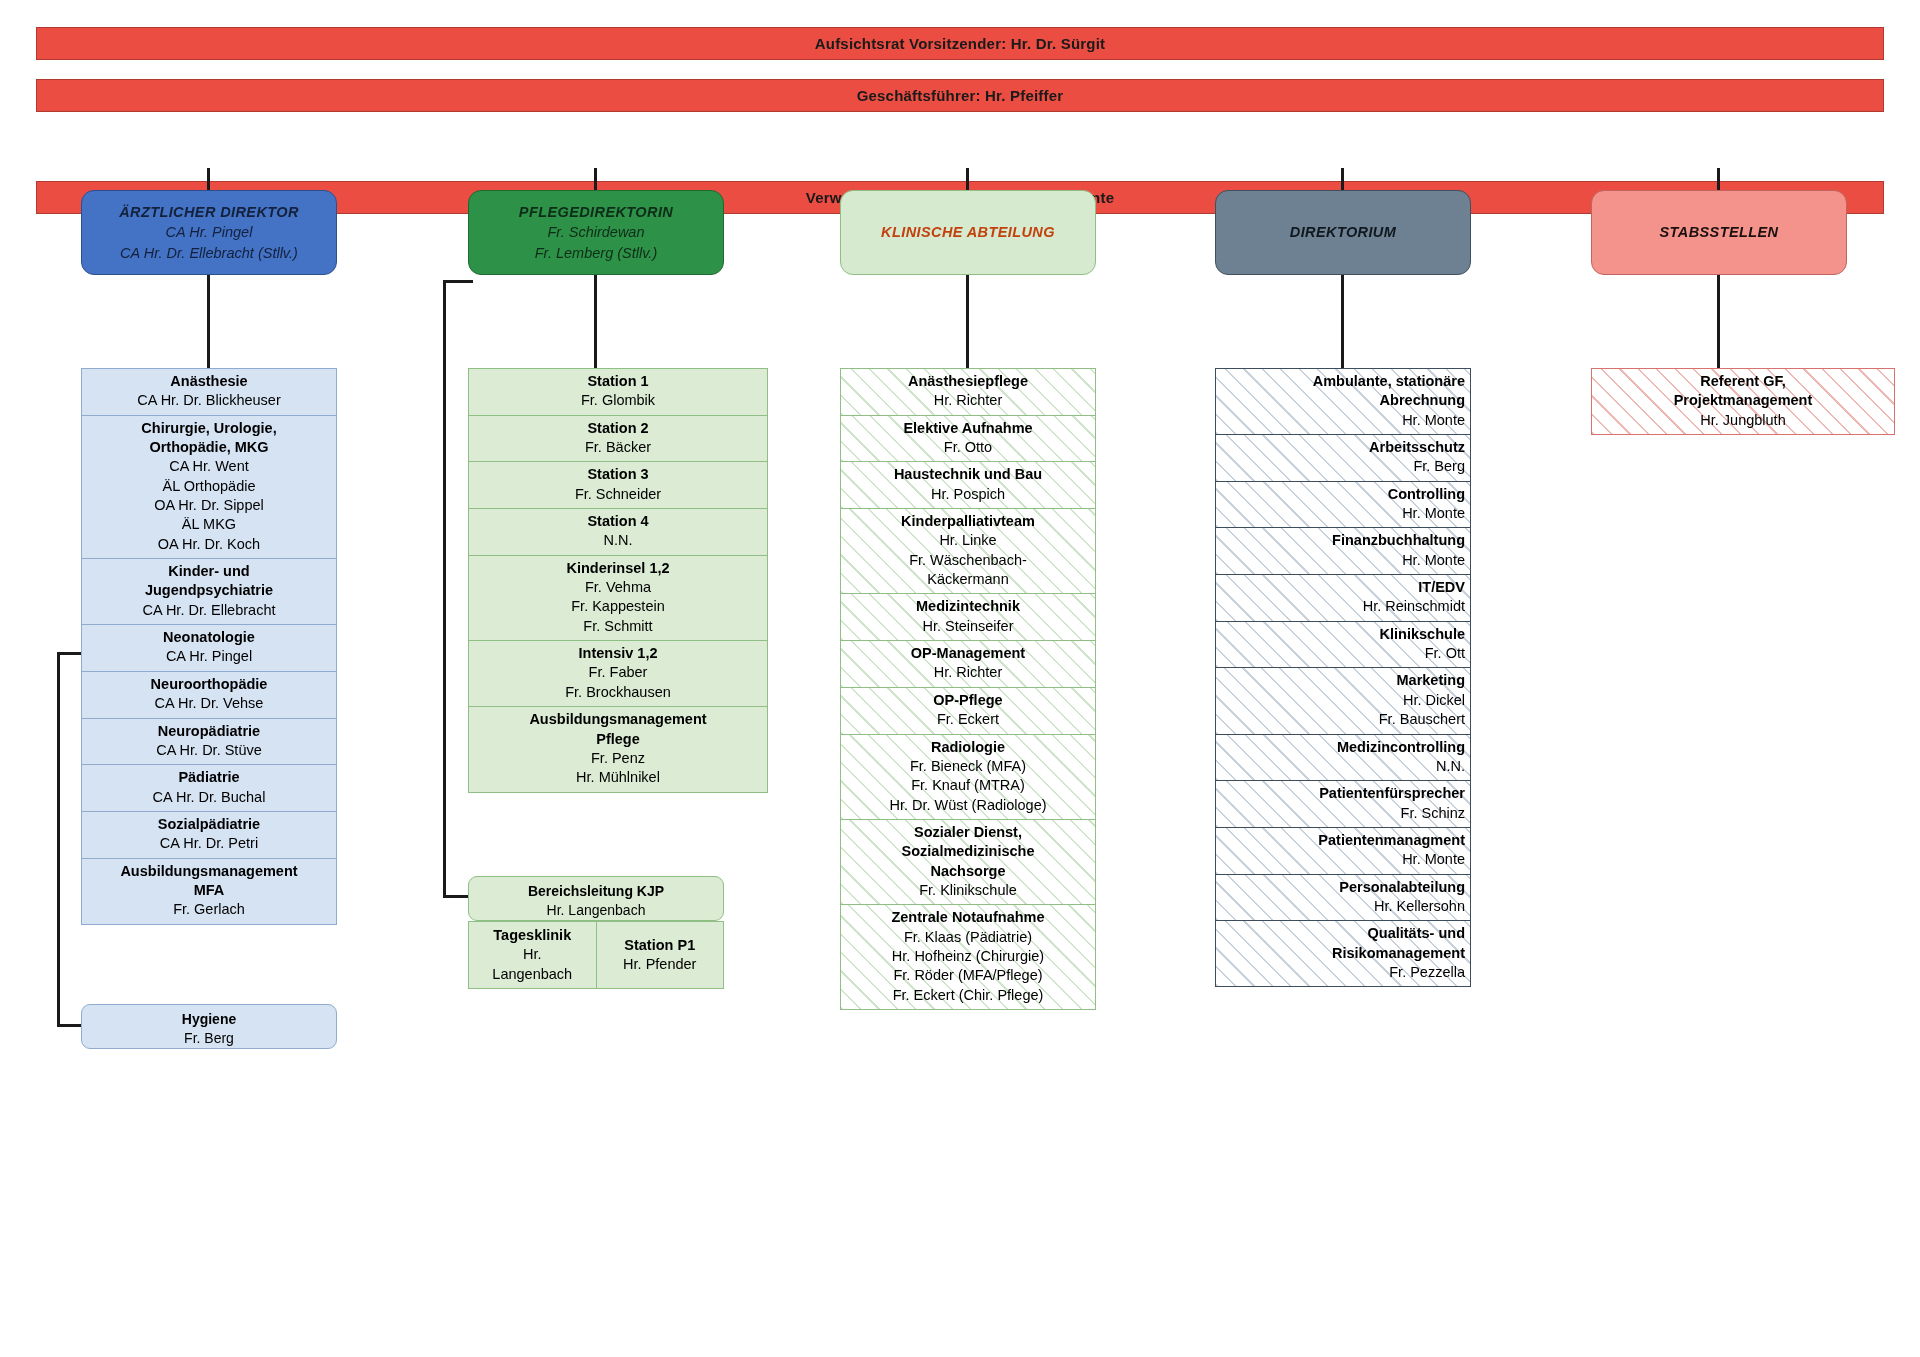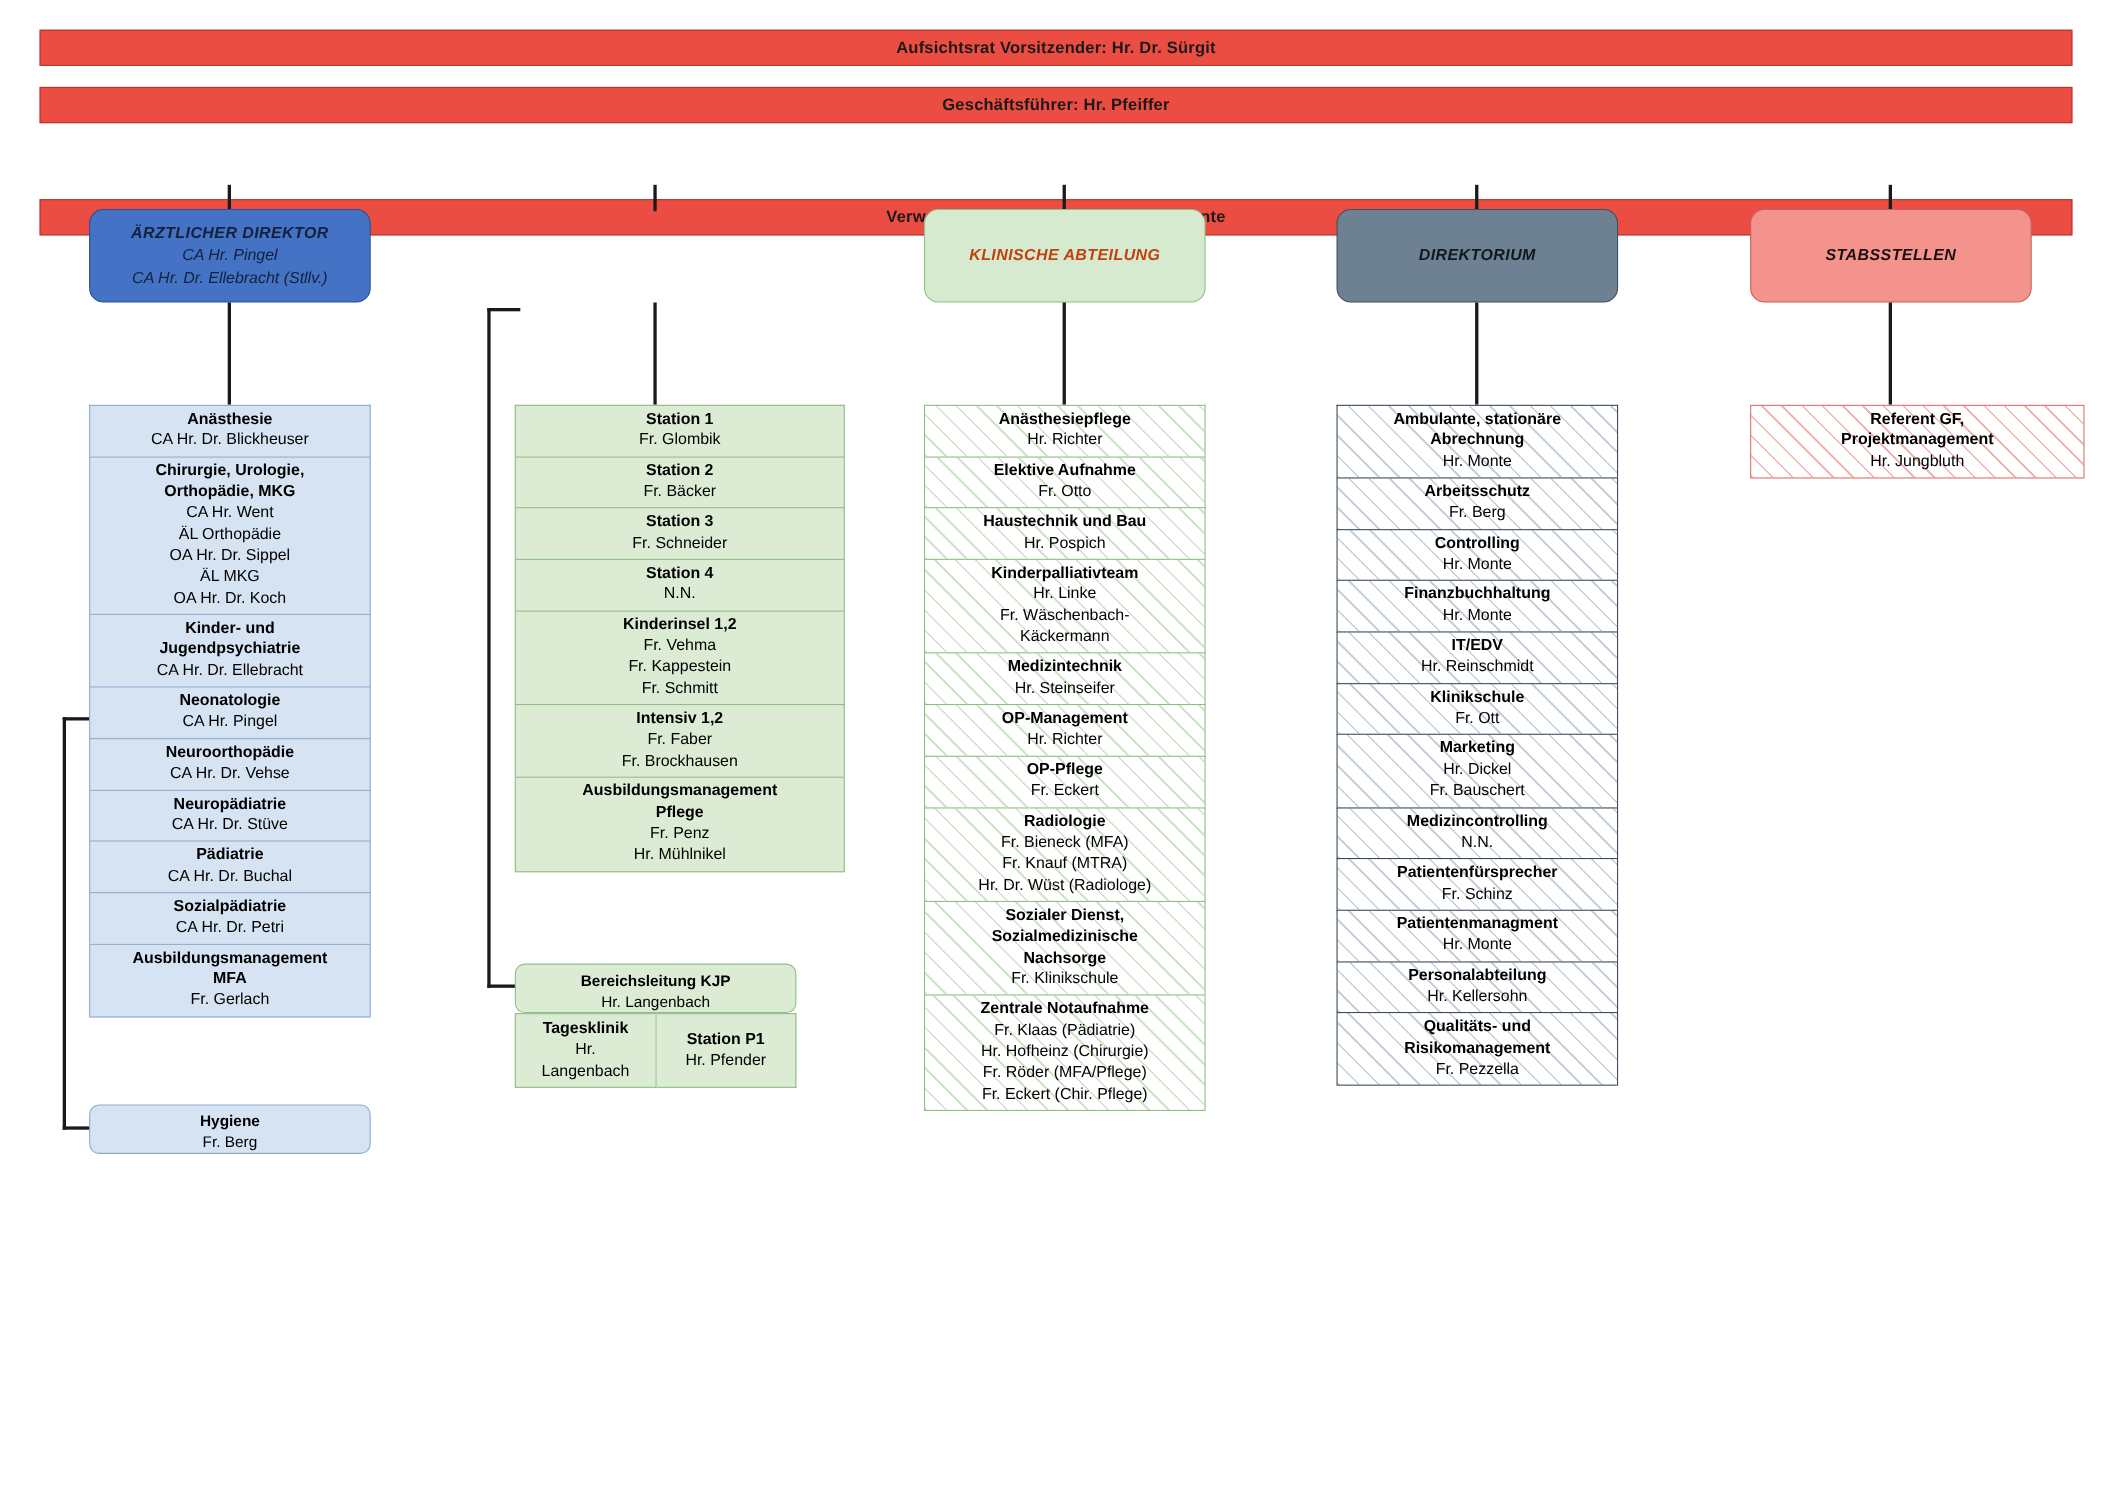--- a/index.html
+++ b/index.html
@@ -90,20 +90,21 @@
   }
   .c3 .cell:last-child{border-bottom:1px solid #8fbf84;}
 
   
   .c4 .cell{
     border:1px solid #3d4d5c;border-bottom:none;
     background-color:#ffffff;
     background-image:repeating-linear-gradient(45deg,
       rgba(140,160,180,.48) 0px, rgba(140,160,180,.48) 1.6px,
       rgba(255,255,255,0) 1.6px, rgba(255,255,255,0) 13px);
+    text-align:right;
   }
   .c4 .cell:last-child{border-bottom:1px solid #3d4d5c;}
 
   
   .c5 .cell{
     border:1px solid #d8726c;
     background-color:#ffffff;
     background-image:repeating-linear-gradient(45deg,
       rgba(226,126,118,.55) 0px, rgba(226,126,118,.55) 1.6px,
       rgba(255,255,255,0) 1.6px, rgba(255,255,255,0) 13px);
@@ -145,20 +146,25 @@
   <div class="vline" style="left:207px;top:168px;height:24px;"></div>
   <div class="vline" style="left:594px;top:168px;height:24px;"></div>
   <div class="vline" style="left:966px;top:168px;height:24px;"></div>
   <div class="vline" style="left:1341px;top:168px;height:24px;"></div>
   <div class="vline" style="left:1717px;top:168px;height:24px;"></div>
 
   <div class="pill" id="hdr-aerztlicher">
     <span class="t1">ÄRZTLICHER DIREKTOR</span>
     <span class="t2">CA Hr. Pingel</span>
     <span class="t3">CA Hr. Dr. Ellebracht (Stllv.)</span>
+  </div>
+  <div class="pill" id="hdr-pflege">
+    <span class="t1">PFLEGEDIREKTORIN</span>
+    <span class="t2">Fr. Schirdewan</span>
+    <span class="t3">Fr. Lemberg (Stllv.)</span>
   </div>
   <div class="pill" id="hdr-klinische">
     <span class="t1">KLINISCHE ABTEILUNG</span>
   </div>
   <div class="pill" id="hdr-direktorium">
     <span class="t1">DIREKTORIUM</span>
   </div>
   <div class="pill" id="hdr-stabsstellen">
     <span class="t1">STABSSTELLEN</span>
   </div>

